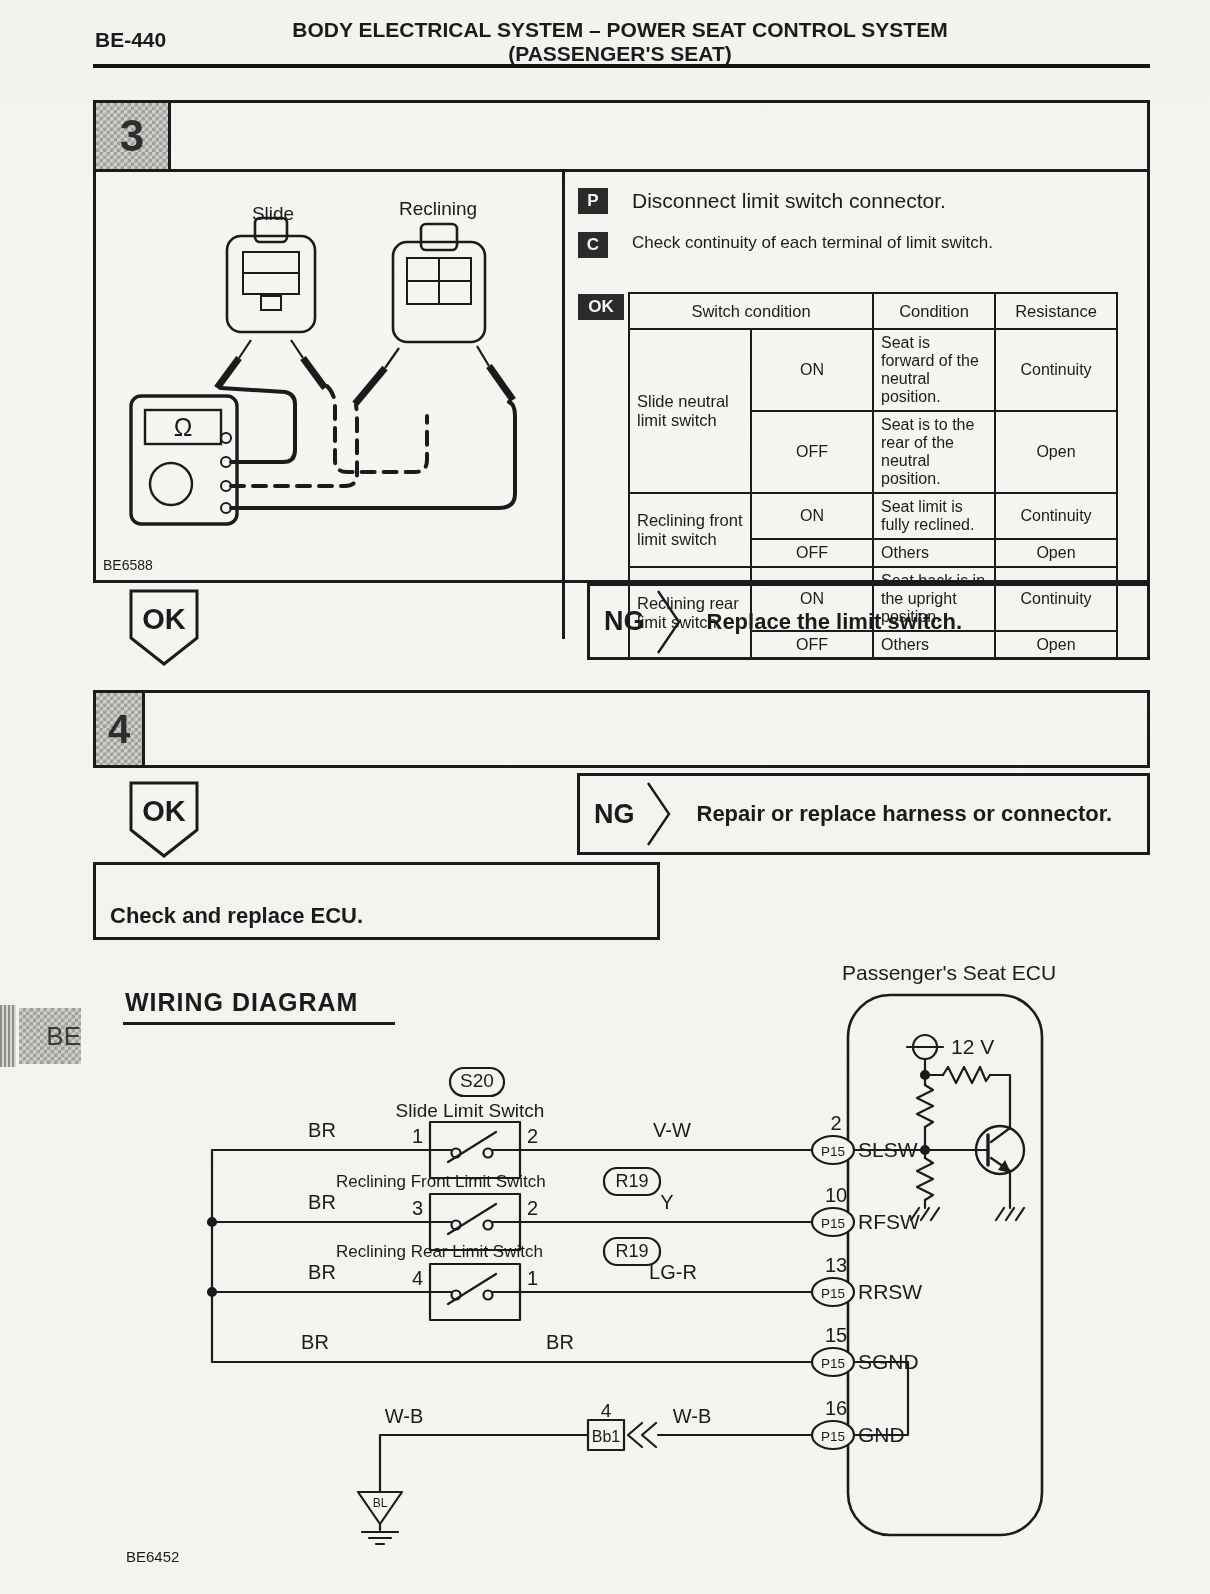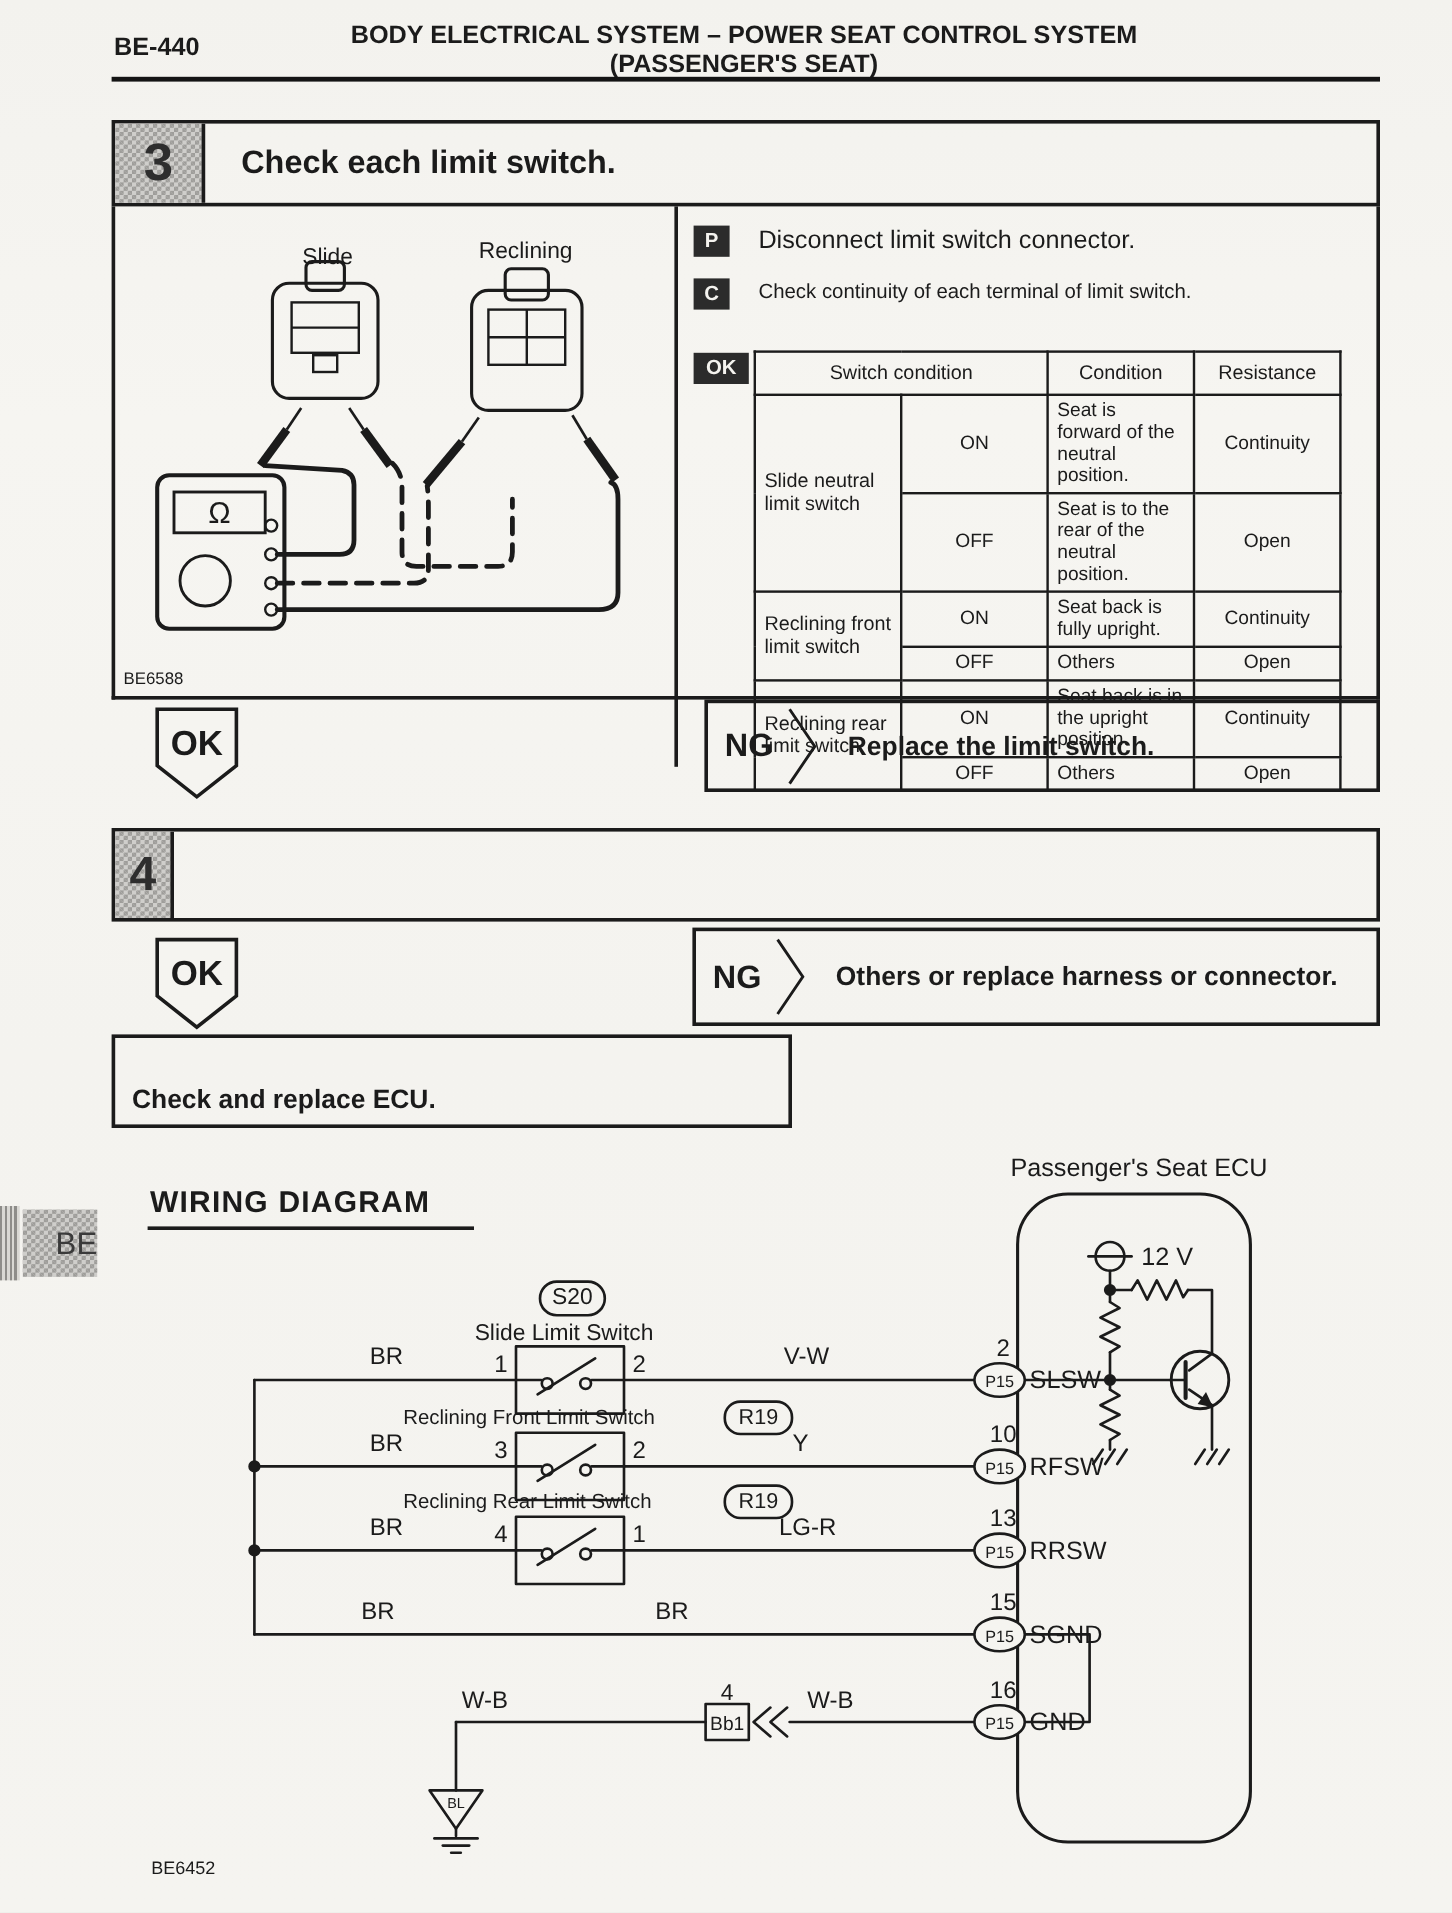--- a/index.html
+++ b/index.html
@@ -39,21 +39,20 @@
 
 <div id="page">
 
   <div class="abs b" style="left:95px;top:28px;font-size:21px;">BE-440</div>
   <div class="abs b" style="left:250px;top:18px;width:740px;text-align:center;font-size:21px;">BODY ELECTRICAL SYSTEM – POWER SEAT CONTROL SYSTEM</div>
   <div class="abs b" style="left:250px;top:42px;width:740px;text-align:center;font-size:21px;">(PASSENGER'S SEAT)</div>
   <div class="abs" style="left:93px;top:64px;width:1057px;height:4px;background:#141414;"></div>
 
   <div class="abs band" style="left:93px;top:100px;width:1057px;height:72px;">
     <div class="num checker" style="width:72px;font-size:44px;">3</div>
-    <div class="b" style="padding-left:30px;font-size:27px;line-height:64px;">Check each limit switch.</div>
   </div>
 
   <div class="abs" style="left:93px;top:172px;width:1057px;height:411px;border:3px solid #1b1b1b;border-top:none;box-sizing:border-box;"></div>
 
   <div class="abs" style="left:93px;top:172px;width:472px;height:467px;border-right:3px solid #1b1b1b;box-sizing:border-box;">
     <svg width="469" height="405" viewBox="0 0 469 405">
       <g class="figline" stroke-width="2.6">
 
         <g>
           <rect x="134" y="64" width="88" height="96" rx="14"></rect>
@@ -129,21 +128,21 @@
           <td class="res">Continuity</td>
         </tr>
         <tr>
           <td class="st">OFF</td>
           <td class="cond">Seat is to the rear of the neutral position.</td>
           <td class="res">Open</td>
         </tr>
         <tr>
           <td class="sw" rowspan="2">Reclining front limit switch</td>
           <td class="st">ON</td>
-          <td class="cond">Seat back is fully upright.</td>
+          <td class="cond">Seat limit is fully reclined.</td>
           <td class="res">Continuity</td>
         </tr>
         <tr>
           <td class="st">OFF</td>
           <td class="cond">Others</td>
           <td class="res">Open</td>
         </tr>
         <tr>
           <td class="sw" rowspan="2">Reclining rear limit switch</td>
           <td class="st">ON</td>
@@ -183,21 +182,21 @@
       <polygon points="3,3 69,3 69,50 36,76 3,50" fill="#f5f4f0" stroke="#1b1b1b" stroke-width="3"></polygon>
       <text x="36" y="41" text-anchor="middle" font-size="29" font-weight="700">OK</text>
     </svg>
   </div>
 
   <div class="abs ngbox" style="left:577px;top:773px;width:573px;height:82px;">
     <div class="b" style="margin-left:14px;font-size:27px;">NG</div>
     <svg width="30" height="66" viewBox="0 0 30 66" style="margin-left:10px;">
       <polyline points="3,2 24,33 3,64" fill="none" stroke="#1b1b1b" stroke-width="2.4"></polyline>
     </svg>
-    <div class="b" style="margin-left:22px;font-size:22px;">Others or replace harness or connector.</div>
+    <div class="b" style="margin-left:22px;font-size:22px;">Repair or replace harness or connector.</div>
   </div>
 
   <div class="abs" style="left:93px;top:862px;width:567px;height:78px;border:3px solid #1b1b1b;box-sizing:border-box;">
     <div class="b" style="padding:38px 0 0 14px;font-size:22px;">Check and replace ECU.</div>
   </div>
 
   <div class="abs" style="left:0;top:1005px;width:16px;height:62px;background:repeating-linear-gradient(90deg,#8e8d8a 0 2px,#d9d8d4 2px 4px);"></div>
   <div class="abs checker" style="left:19px;top:1008px;width:62px;height:56px;display:flex;align-items:center;justify-content:flex-end;">
     <span style="font-size:26px;color:#3a3a3a;">BE</span>
   </div>

